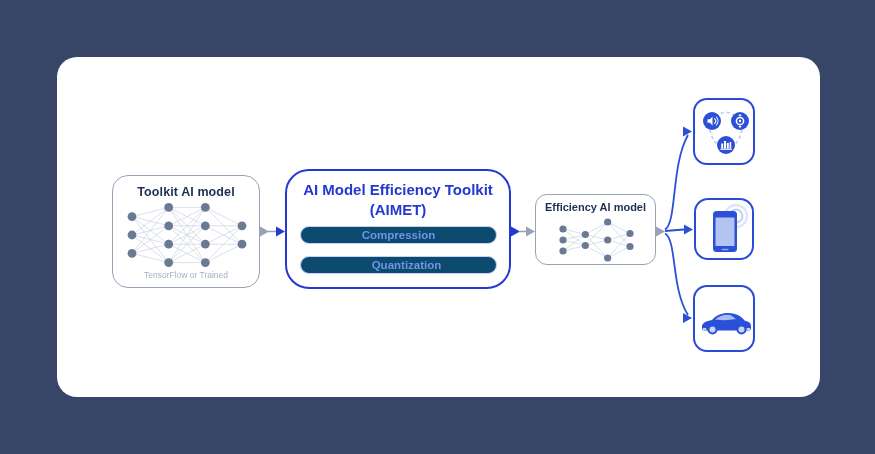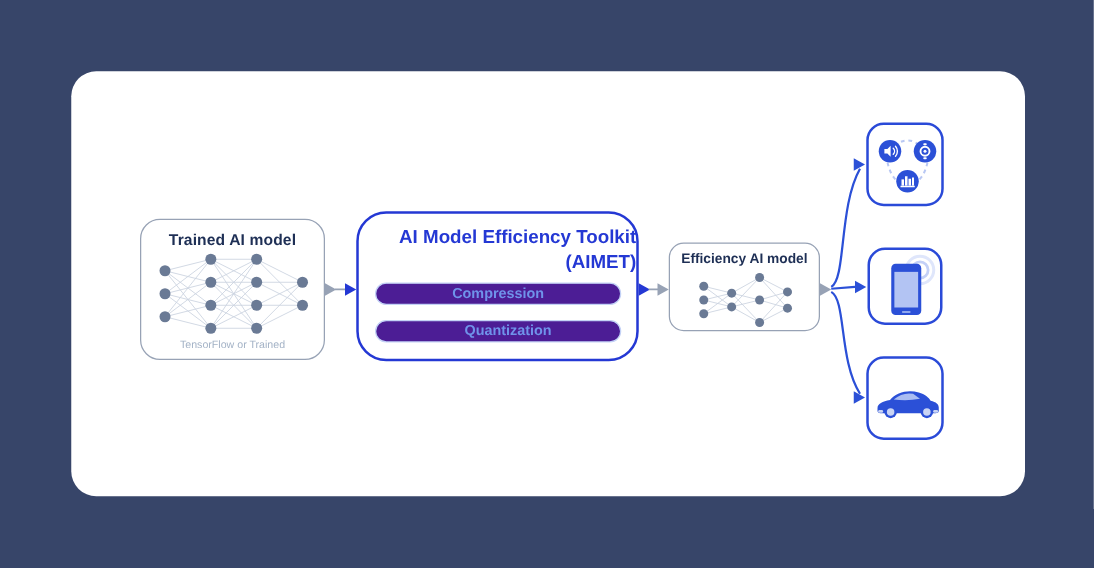--- a/index.html
+++ b/index.html
@@ -16,23 +16,23 @@
                  border:1.5px solid #97a2b5; border-radius:16px; background:#fff; }
   .box-trained .title { position:absolute; top:9px; left:0; right:0; text-align:center;
                         font-size:12.5px; font-weight:bold; color:#1e2f55; letter-spacing:.1px; }
   .box-trained .caption { position:absolute; bottom:7px; left:0; right:0; text-align:center;
                           font-size:8.5px; color:#a3b2c6; }
   .net-svg { position:absolute; left:0; }
 
   
   .box-aimet { left:228px; top:112px; width:226px; height:120px;
                border:2.5px solid #2438d4; border-radius:24px; background:#fff; }
-  .box-aimet .title { position:absolute; top:9px; left:0; right:0; text-align:right;
+  .box-aimet .title { position:absolute; top:9px; left:0; right:0; text-align:center;
                       font-size:15px; font-weight:bold; color:#2438d4; line-height:1.3; }
-  .pill { position:absolute; left:13px; width:197px; height:18px; background:#4c1d95;
+  .pill { position:absolute; left:13px; width:197px; height:18px; background:#0c4a6e;
           border:1.3px solid #c3d2f6; border-radius:9px; text-align:center;
           font-size:11.5px; font-weight:bold; color:#6f93ea; line-height:16px; }
   .pill.p1 { top:55px; }
   .pill.p2 { top:85px;padding-left:16px; }
 
   
   .box-optimized { left:478px; top:137px; width:121px; height:71px;
                    border:1.5px solid #97a2b5; border-radius:12px; background:#fff; }
   .box-optimized .title { position:absolute; top:6px; left:0; right:0; text-align:center;
                           font-size:11px; font-weight:bold; color:#1e2f55; }
@@ -45,21 +45,21 @@
   .target svg { position:absolute; left:0; top:0; }
 
   .overlay { left:0; top:0; pointer-events:none; }
 </style>
 </head>
 <body>
 
 <div class="card">
 
   <div class="abs box-trained">
-    <div class="title">Trained AI model</div>
+    <div class="title">Toolkit AI model</div>
     <svg class="net-svg" style="top:24px" width="148" height="70" viewBox="0 0 148 70">
         <line x1="19" y1="16.6" x2="55.666666666666664" y2="7.400000000000002" stroke="#ccd3e0" stroke-width="0.7"></line>
         <line x1="19" y1="16.6" x2="55.666666666666664" y2="25.8" stroke="#ccd3e0" stroke-width="0.7"></line>
         <line x1="19" y1="16.6" x2="55.666666666666664" y2="44.2" stroke="#ccd3e0" stroke-width="0.7"></line>
         <line x1="19" y1="16.6" x2="55.666666666666664" y2="62.599999999999994" stroke="#ccd3e0" stroke-width="0.7"></line>
         <line x1="19" y1="35" x2="55.666666666666664" y2="7.400000000000002" stroke="#ccd3e0" stroke-width="0.7"></line>
         <line x1="19" y1="35" x2="55.666666666666664" y2="25.8" stroke="#ccd3e0" stroke-width="0.7"></line>
         <line x1="19" y1="35" x2="55.666666666666664" y2="44.2" stroke="#ccd3e0" stroke-width="0.7"></line>
         <line x1="19" y1="35" x2="55.666666666666664" y2="62.599999999999994" stroke="#ccd3e0" stroke-width="0.7"></line>
         <line x1="19" y1="53.4" x2="55.666666666666664" y2="7.400000000000002" stroke="#ccd3e0" stroke-width="0.7"></line>

